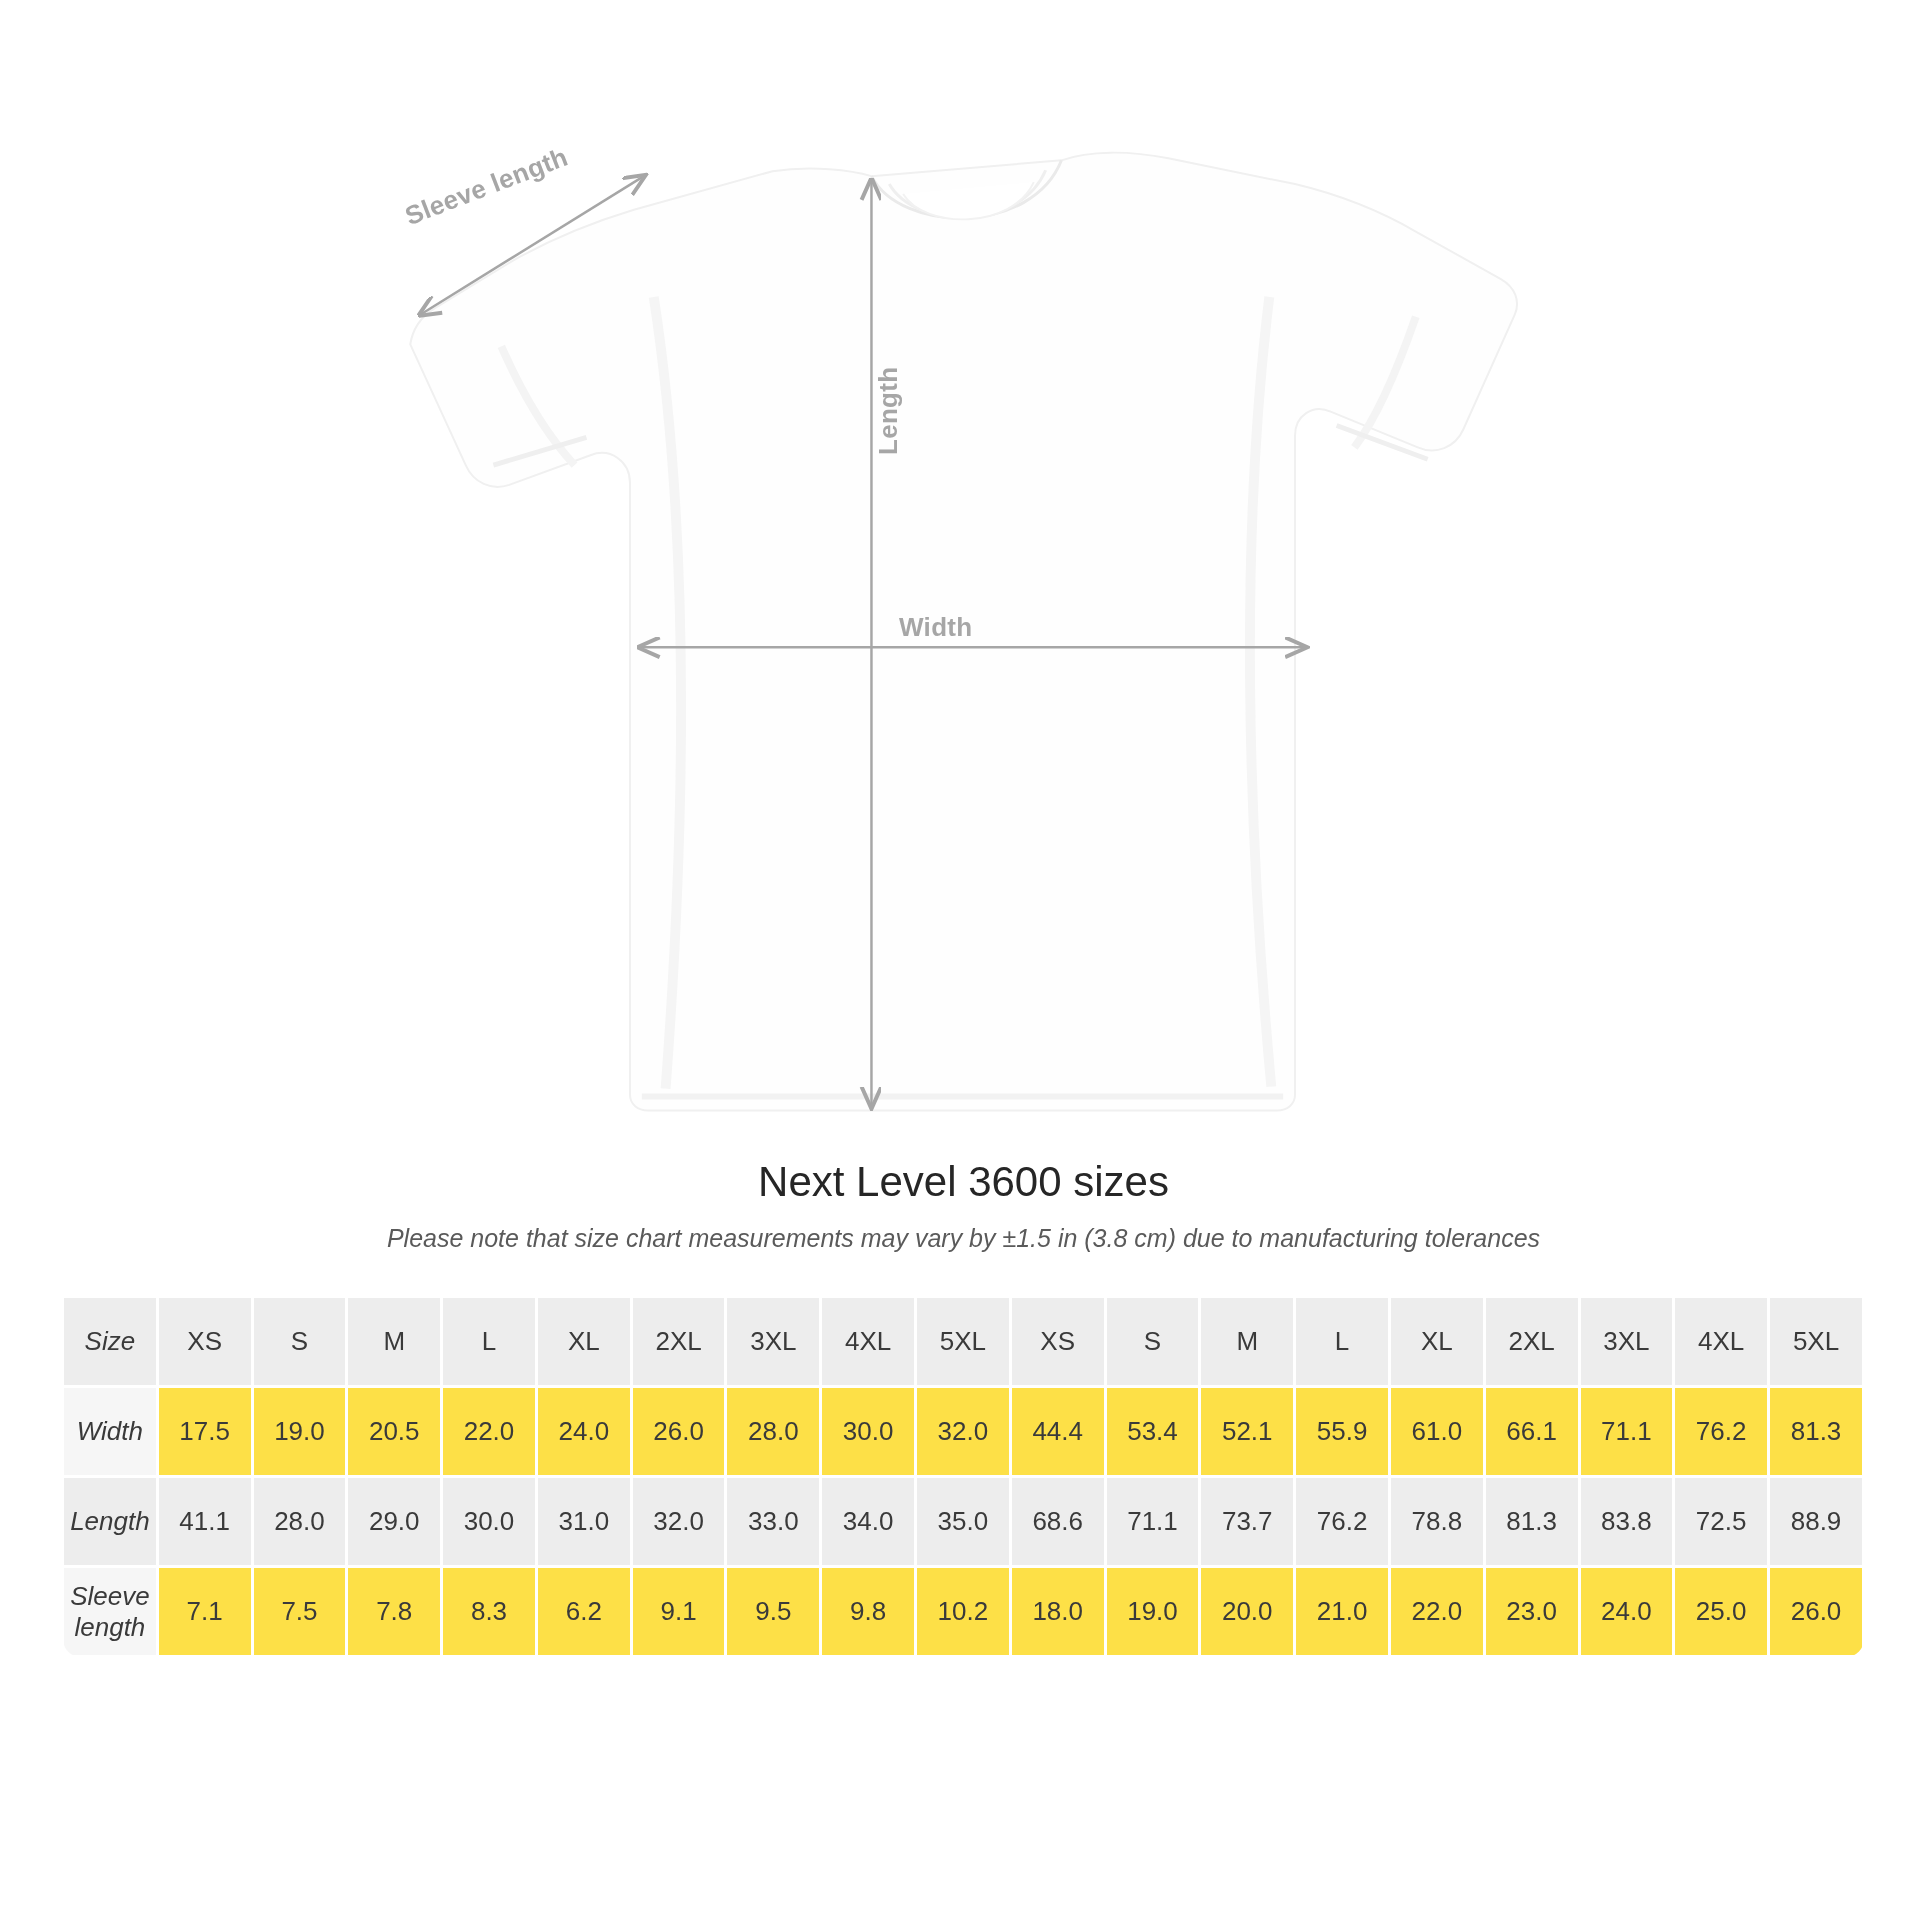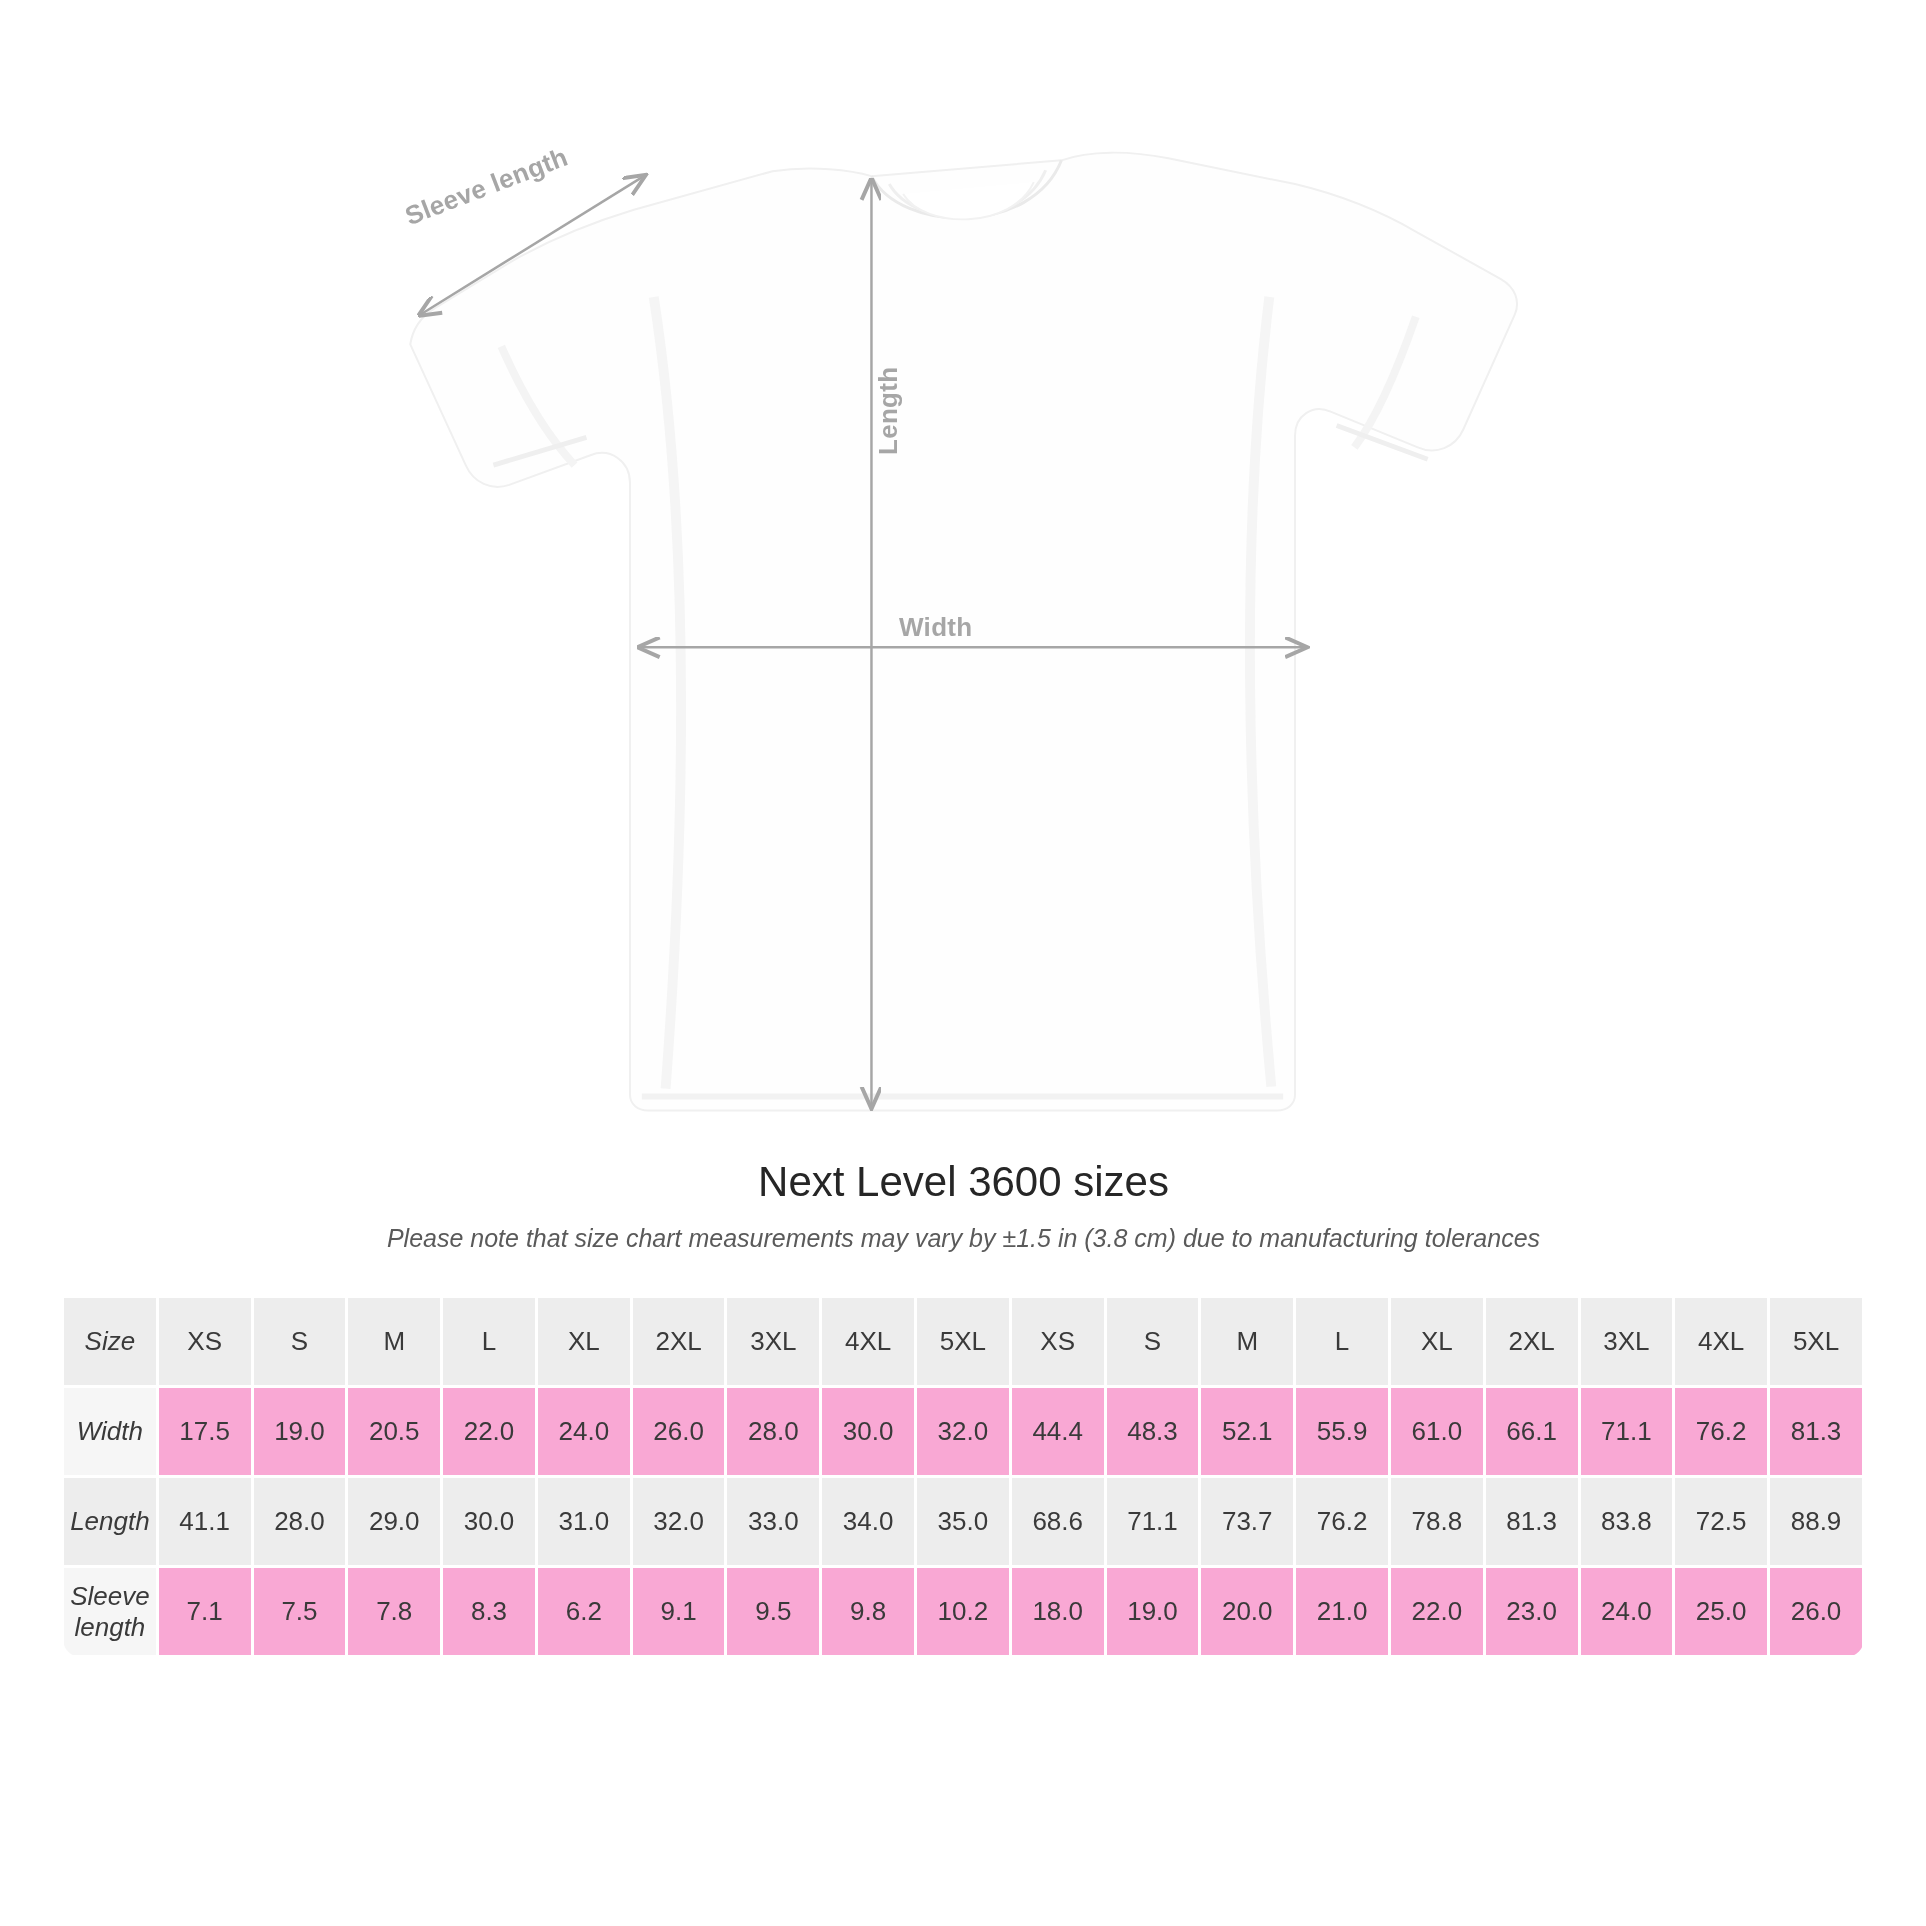--- a/index.html
+++ b/index.html
@@ -123,21 +123,21 @@
     color: #3a3a3a;
     font-size: 27px;
     font-style: italic;
   }
   .size-head {
     font-weight: bold;
     font-size: 26px;
     color: #3a3a3a;
     background: #f2f2f2;
   }
-  tr.alt td { background: #f9a8d4; }
+  tr.alt td { background: #fde047; }
   tr.alt td.row-head { background: #f6f6f6; }
 
   
   .unit-head.left-round { border-top-left-radius: 18px; }
   .unit-head.right-round { border-top-right-radius: 18px; }
   tr.last td:first-child { border-bottom-left-radius: 18px; }
   tr.last td:last-child { border-bottom-right-radius: 18px; }
 </style>
 </head>
 <body>
@@ -250,21 +250,21 @@
           <td>17.5</td>
           <td>19.0</td>
           <td>20.5</td>
           <td>22.0</td>
           <td>24.0</td>
           <td>26.0</td>
           <td>28.0</td>
           <td>30.0</td>
           <td>32.0</td>
           <td>44.4</td>
-          <td>48.3</td>
+          <td>53.4</td>
           <td>52.1</td>
           <td>55.9</td>
           <td>61.0</td>
           <td>66.1</td>
           <td>71.1</td>
           <td>76.2</td>
           <td>81.3</td>
         </tr>
 
         <tr>

